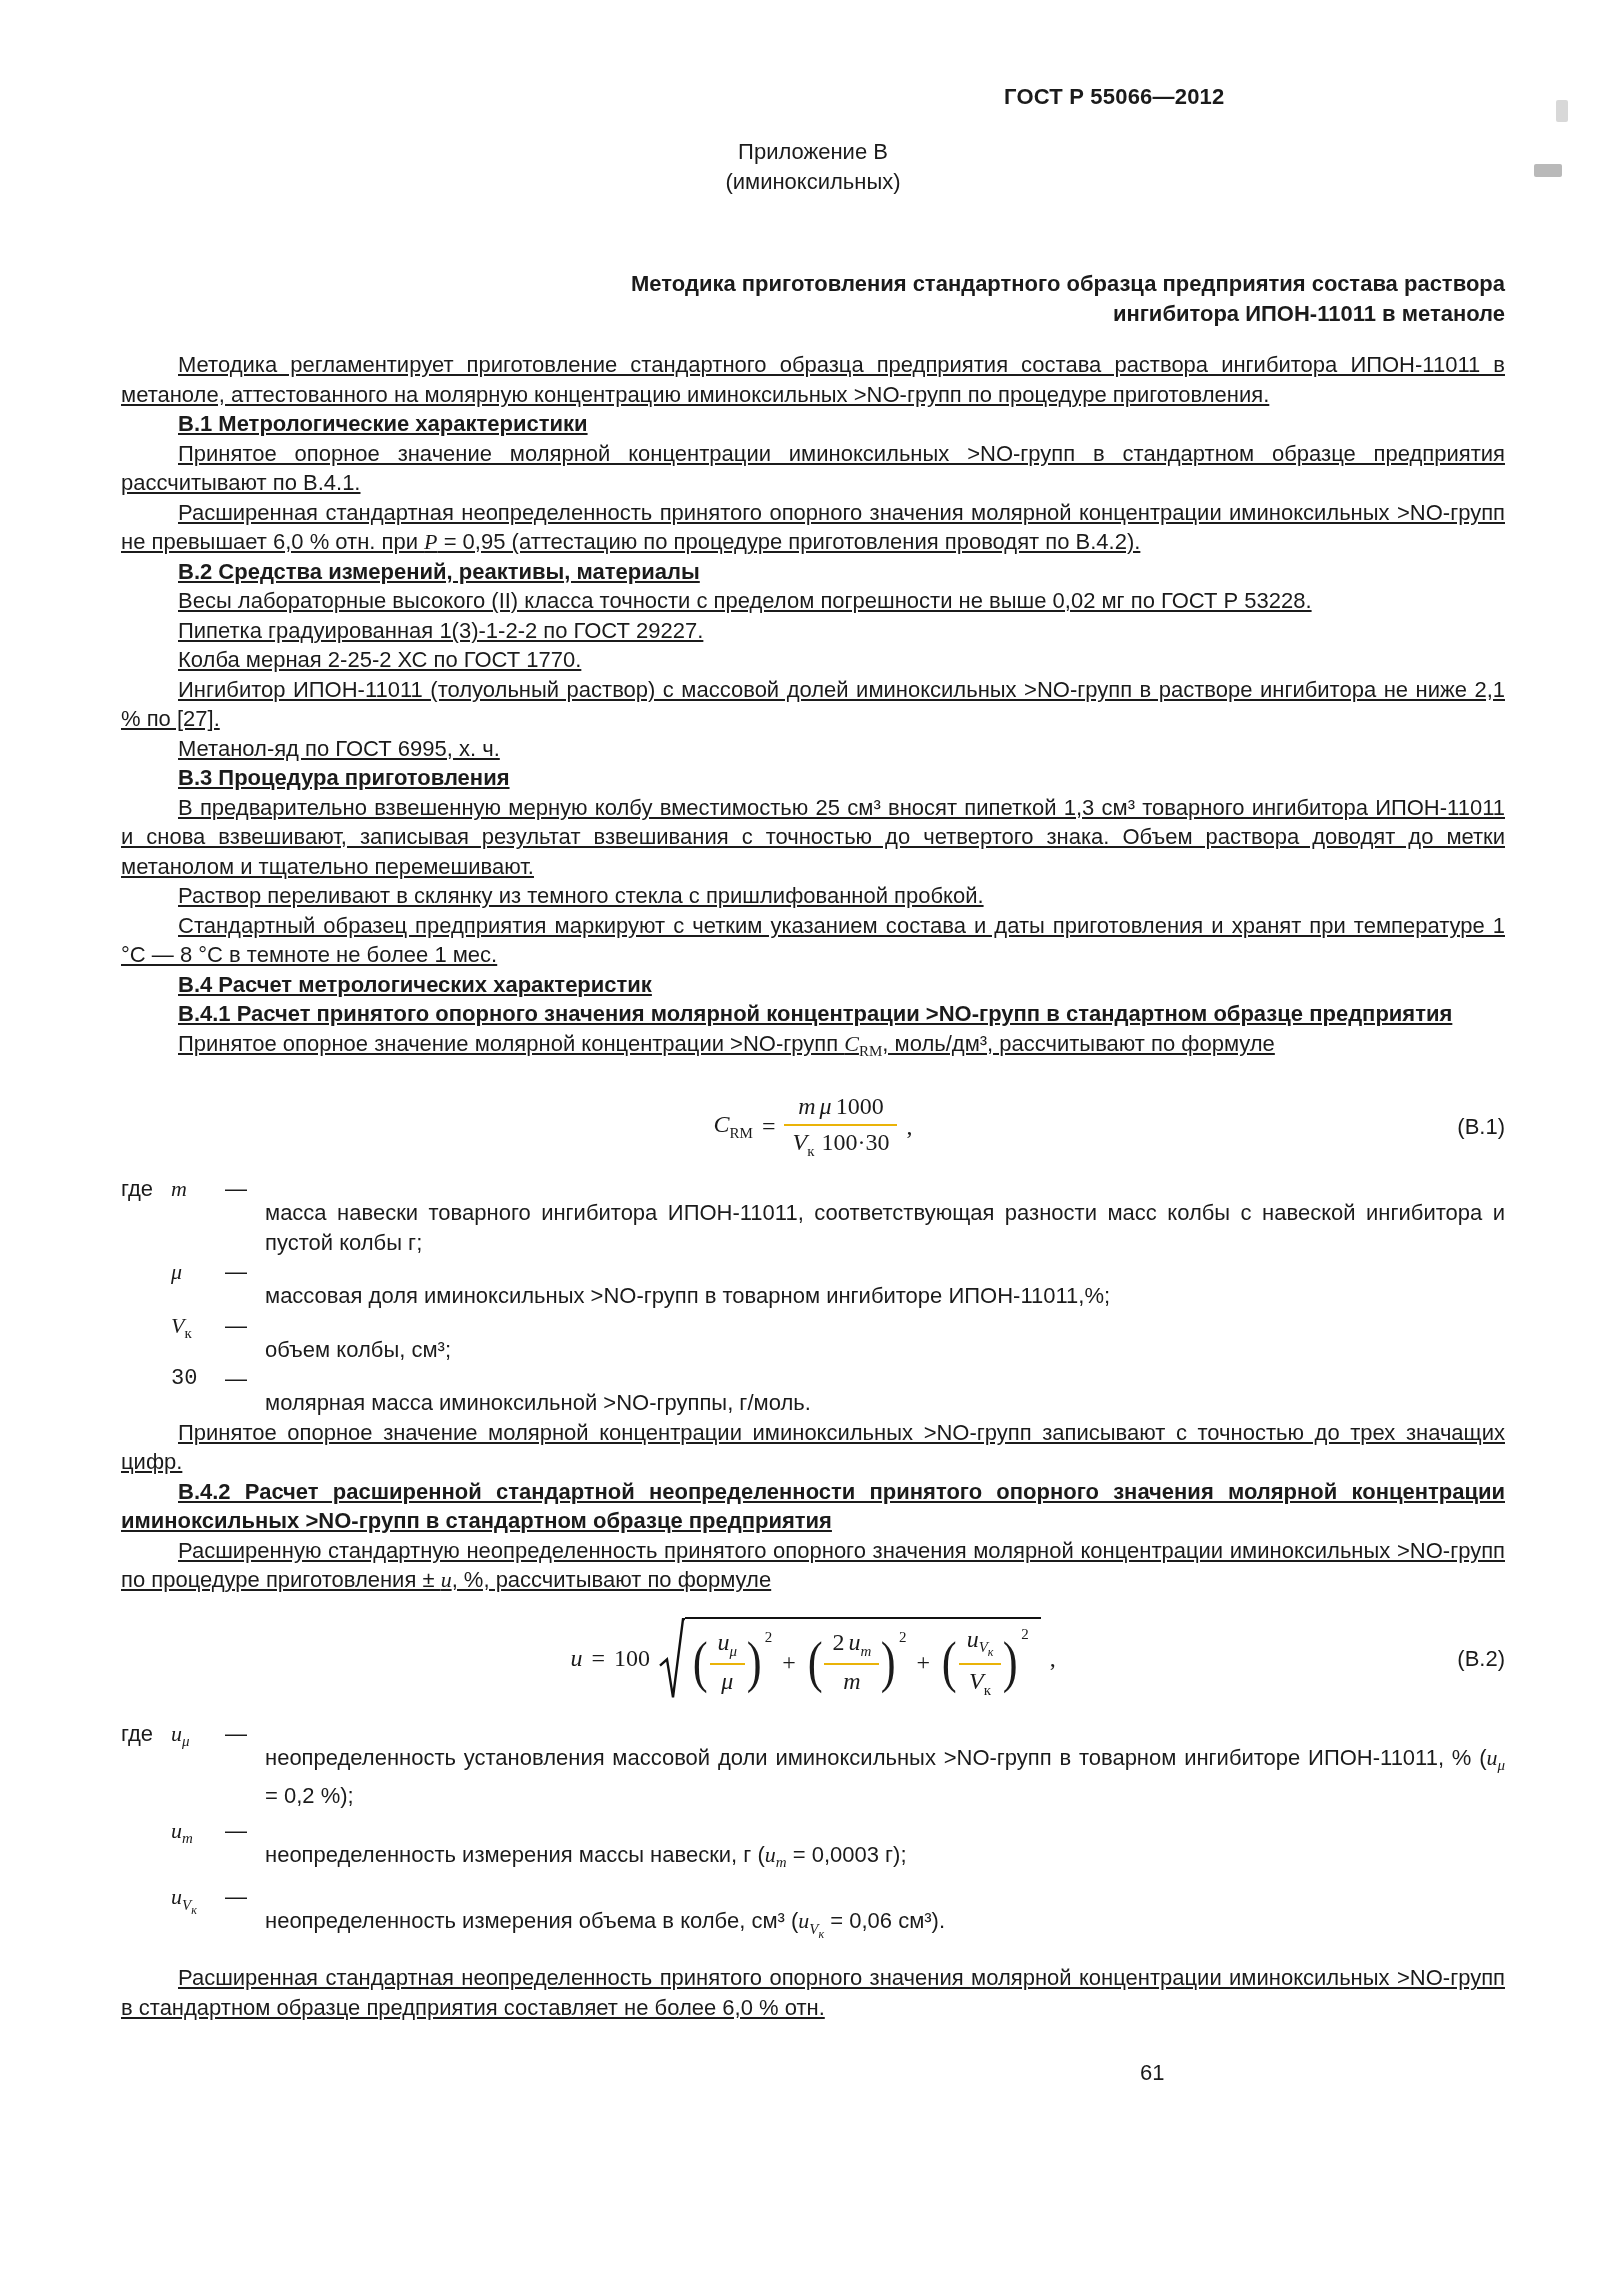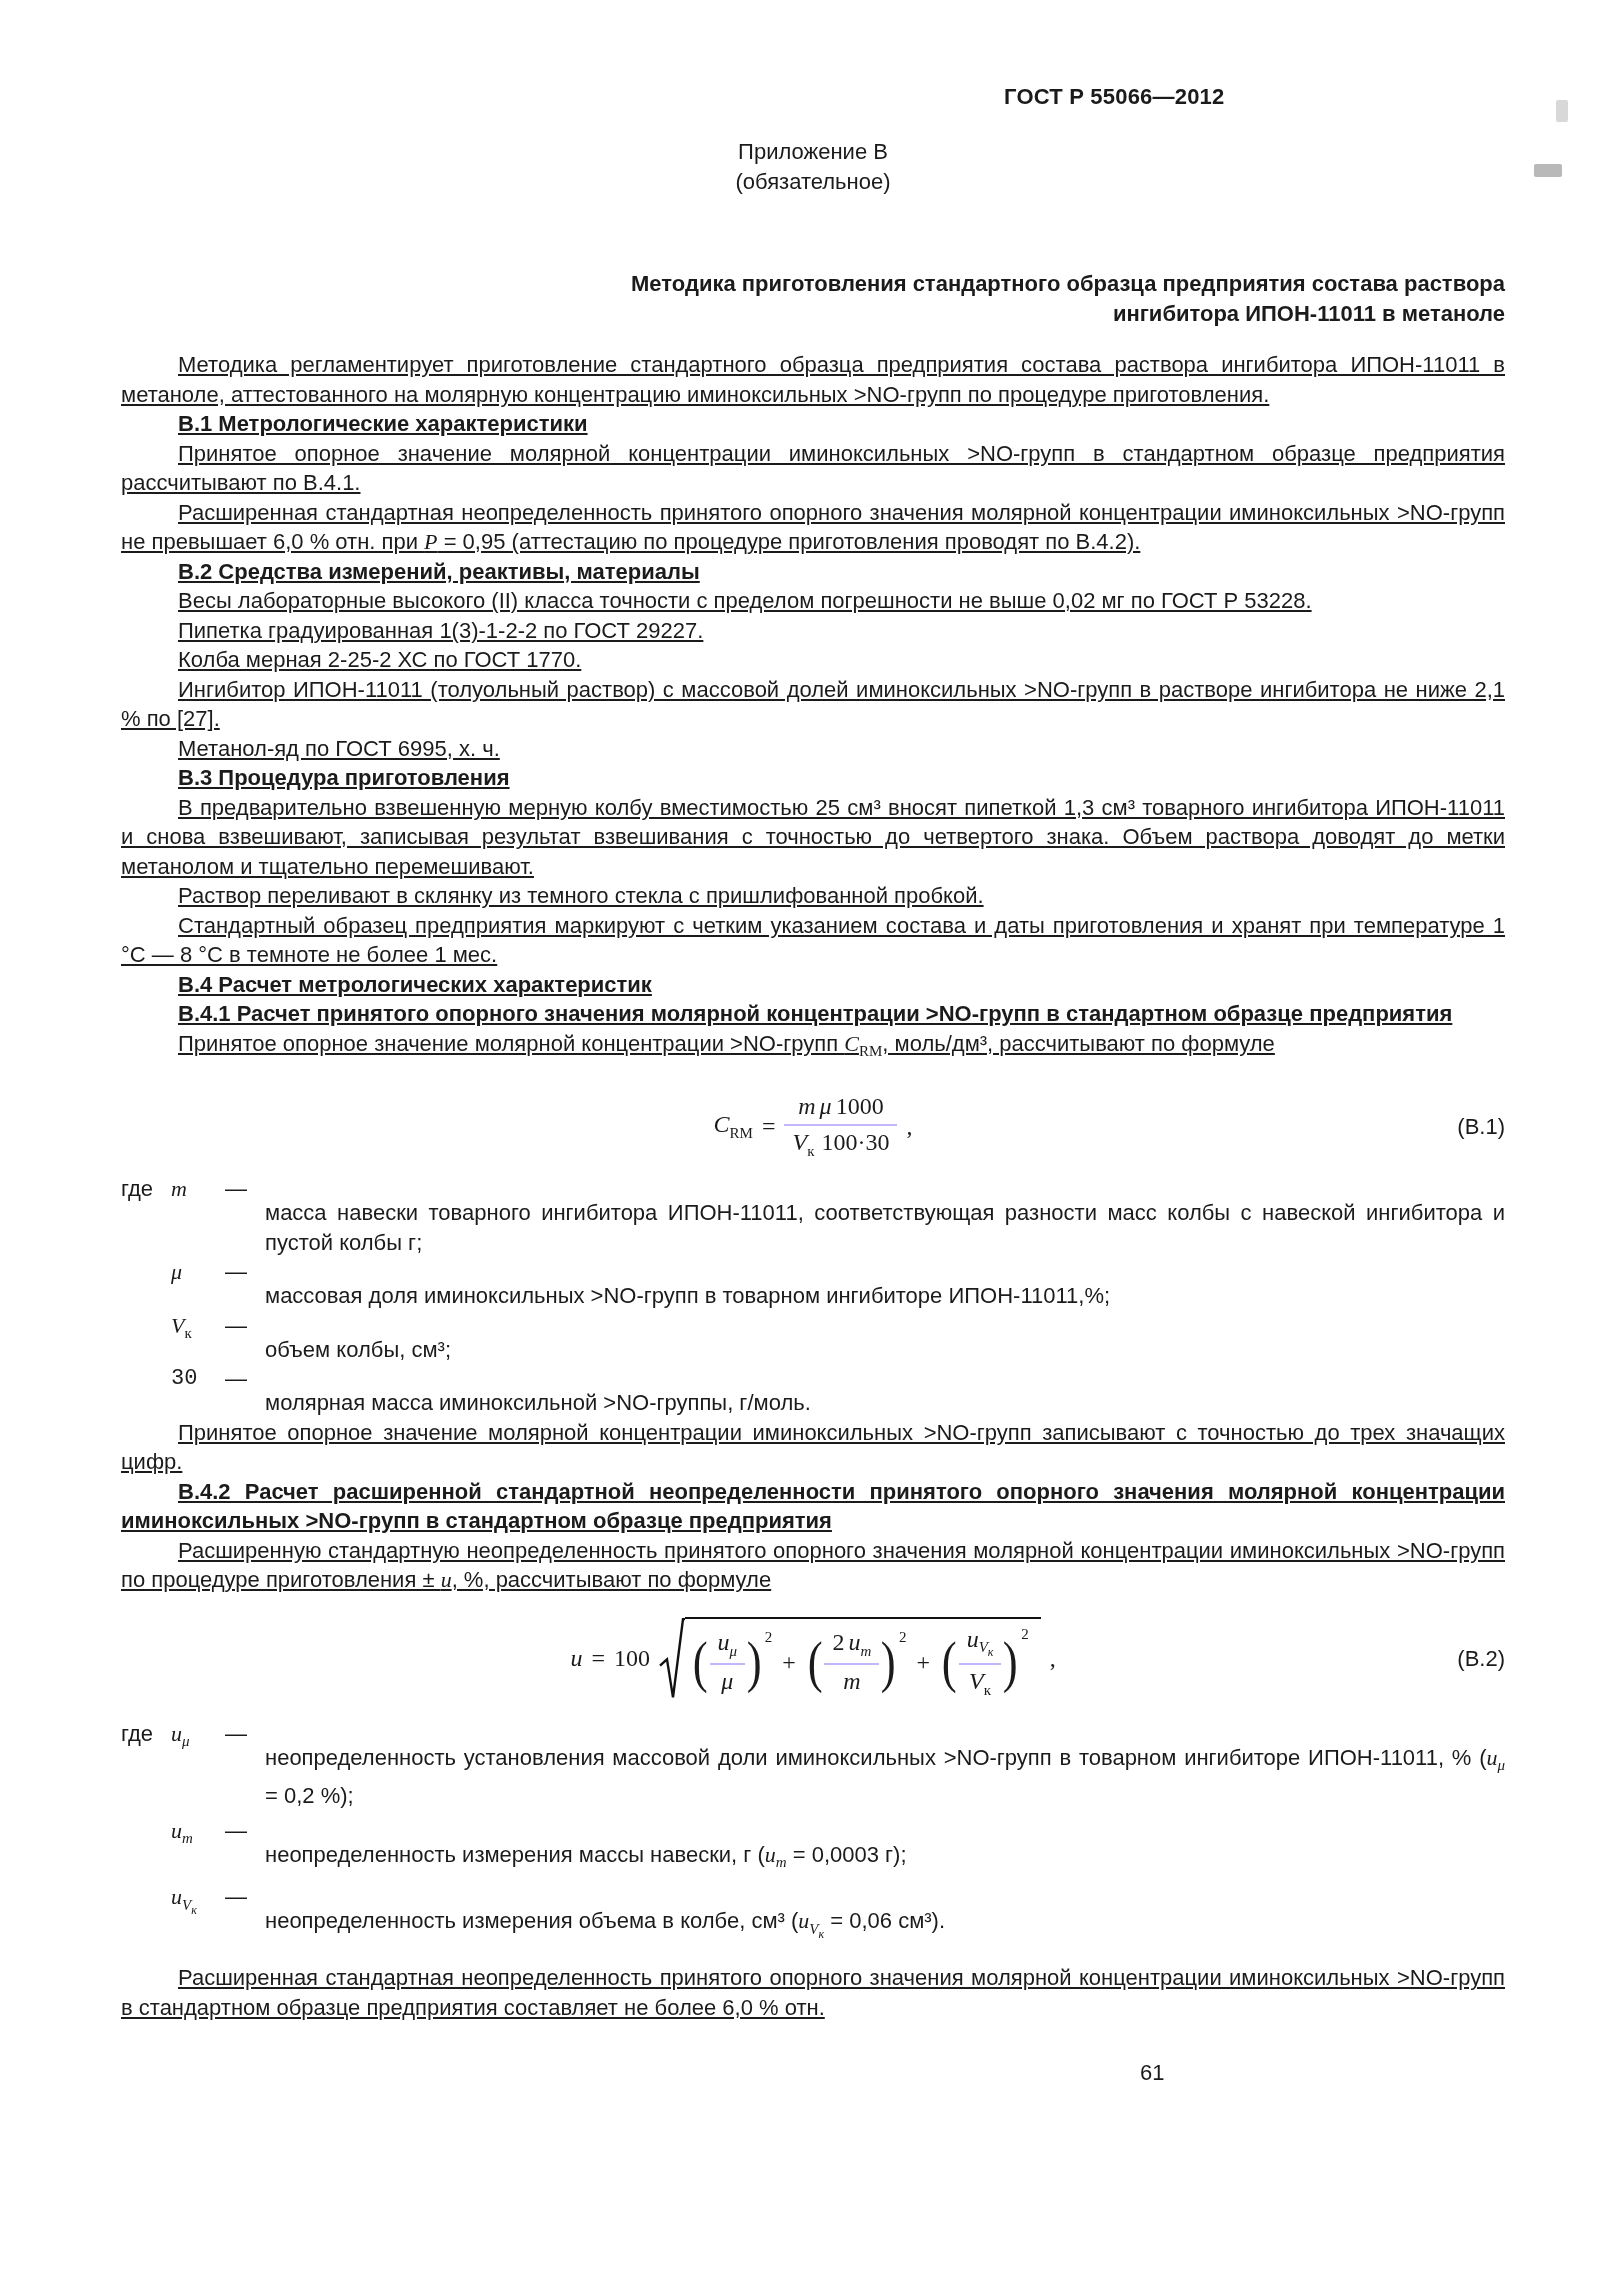--- a/index.html
+++ b/index.html
@@ -40,21 +40,21 @@
     margin:0 auto; width:max-content;
     display:flex; align-items:center; gap:9px;
     font-family:"Liberation Serif", serif; font-size:24px; line-height:1.15;
     text-align:left;
   }
   .formula-label {
     position:absolute; right:0; top:50%; transform:translateY(-50%);
     font-family:"Liberation Sans", sans-serif; font-size:22px;
   }
   .frac { display:inline-block; vertical-align:middle; text-align:center; }
-  .frac .num { display:block; padding:0 8px 3px; border-bottom:2px solid #c4b5fd; white-space:nowrap; }
+  .frac .num { display:block; padding:0 8px 3px; border-bottom:2px solid #eab308; white-space:nowrap; }
   .frac .den { display:block; padding:3px 8px 0; white-space:nowrap; }
   .ml { margin-left:7px; }
   .ml-sm { margin-left:4px; }
 
   .sqrt { display:inline-flex; align-items:stretch; vertical-align:middle; }
   .rad-sign { width:26px; flex:none; display:block; }
   .rad-sign svg { display:block; width:100%; height:100%; }
   .radicand {
     border-top:2px solid #111;
     display:inline-flex; align-items:center; gap:8px;
@@ -87,21 +87,21 @@
 
 <div class="page">
 
   <div class="doc-number">ГОСТ Р 55066—2012</div>
   <div class="scan-mark-1"></div>
   <div class="scan-mark-2"></div>
 
   <div class="content">
 
     <div class="annex-head">Приложение В</div>
-    <div class="annex-head">(обязательное)</div>
+    <div class="annex-head">(иминоксильных)</div>
 
     <div class="main-title">
       <div>Методика приготовления стандартного образца предприятия состава раствора</div>
       <div>ингибитора ИПОН-11011 в метаноле</div>
     </div>
 
     <p class="bp">Методика регламентирует приготовление стандартного образца предприятия состава раствора ингибитора ИПОН-11011 в метаноле, аттестованного на молярную концентрацию иминоксильных &gt;NO-групп по процедуре приготовления.</p>
 
     <p class="bp bold">В.1 Метрологические характеристики</p>
     <p class="bp">Принятое опорное значение молярной концентрации иминоксильных &gt;NO-групп в стандартном образце предприятия рассчитывают по В.4.1.</p>

